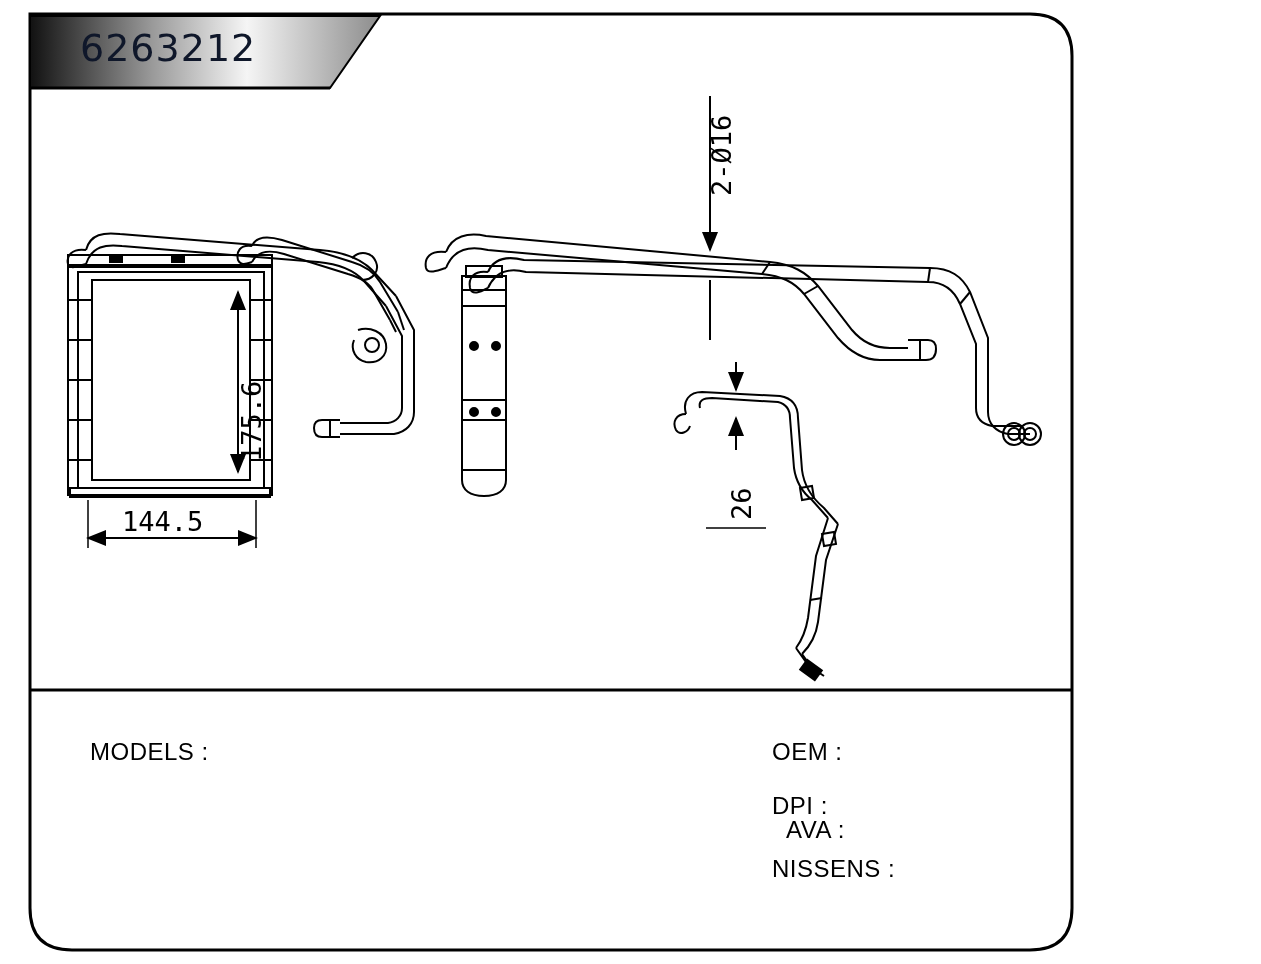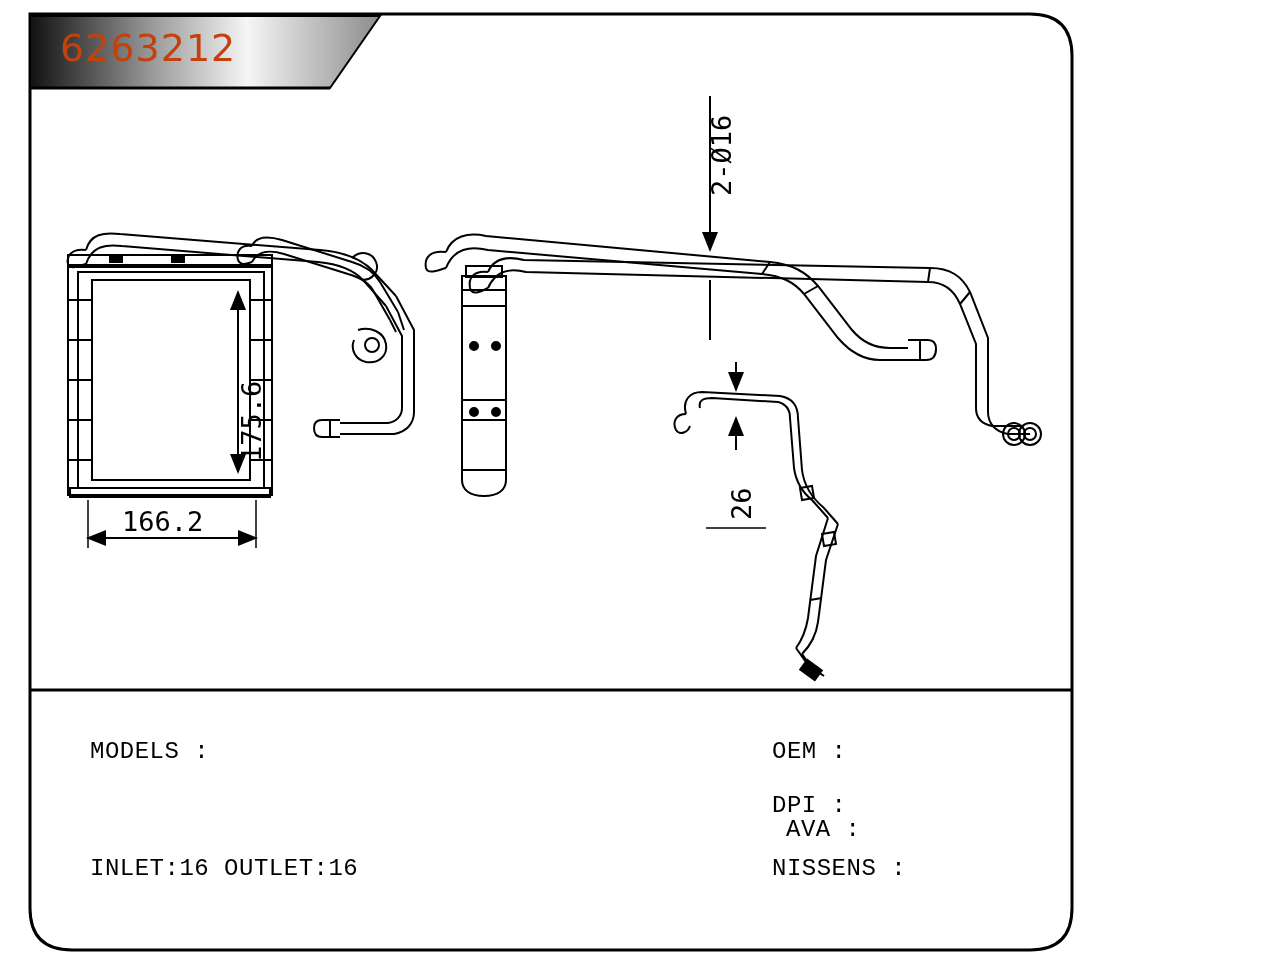--- a/index.html
+++ b/index.html
@@ -18,44 +18,44 @@
     background: #ffffff;
   }
   #drawing-svg {
     position: absolute;
     top: 0;
     left: 0;
   }
   
   .title-text {
     position: absolute;
-    left: 60px;
+    left: 80px;
     top: 26px;
     font-family: "DejaVu Sans", sans-serif;
     font-size: 38px;
     letter-spacing: 1px;
-    color: #c2410c;
+    color: #0f172a;
     white-space: nowrap;
   }
   
   .dim {
     position: absolute;
     font-family: "DejaVu Sans Mono", monospace;
     font-size: 27px;
     color: #000000;
     white-space: nowrap;
   }
   .dim-vert {
     transform-origin: 0 0;
     transform: rotate(-90deg);
   }
   
   .spec {
     position: absolute;
-    font-family: Liberation Mono, monospace;
+    font-family: Liberation Sans, sans-serif;
     font-size: 24px;
     color: #000000;
     white-space: nowrap;
     letter-spacing: 0.5px;
   }
   .spec-left { left: 90px; }
   .spec-right { left: 772px; }
 </style>
 </head>
 <body>
@@ -214,27 +214,26 @@
       <line x1="736" y1="450" x2="736" y2="418" marker-end="url(#arrEnd)"></line>
       <line x1="706" y1="528" x2="766" y2="528" stroke-width="1.5"></line>
     </g>
 
   </svg>
 
   <div class="title-text">6263212</div>
 
   <div class="dim dim-vert" style="left:236px; top:462px;">175.6</div>
 
-  <div class="dim" style="left:122px; top:506px;">166.2</div>
+  <div class="dim" style="left:122px; top:506px;">144.5</div>
 
   <div class="dim dim-vert" style="left:706px; top:196px;">2-Ø16</div>
 
   <div class="dim dim-vert" style="left:726px; top:520px;">26</div>
 
   <div class="spec spec-left" style="top:738px;">MODELS  :</div>
-  <div class="spec spec-left" style="top:855px;">INLET:16  OUTLET:16</div>
 
   <div class="spec spec-right" style="top:738px;">OEM  :</div>
   <div class="spec spec-right" style="top:792px;">DPI  :</div>
   <div class="spec spec-right" style="top:816px;margin-left:14px;">AVA  :</div>
   <div class="spec spec-right" style="top:855px;text-align:center;">NISSENS  :</div>
 
 </div>
 
 </body></html>

